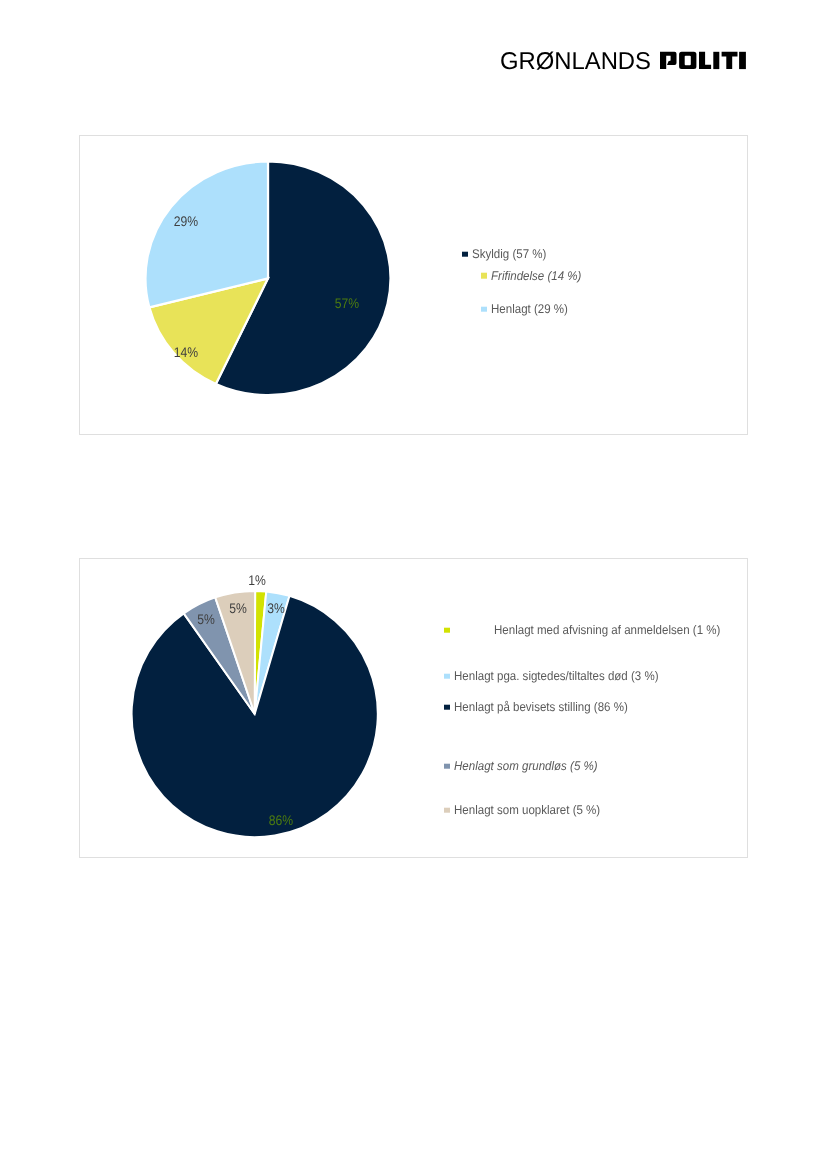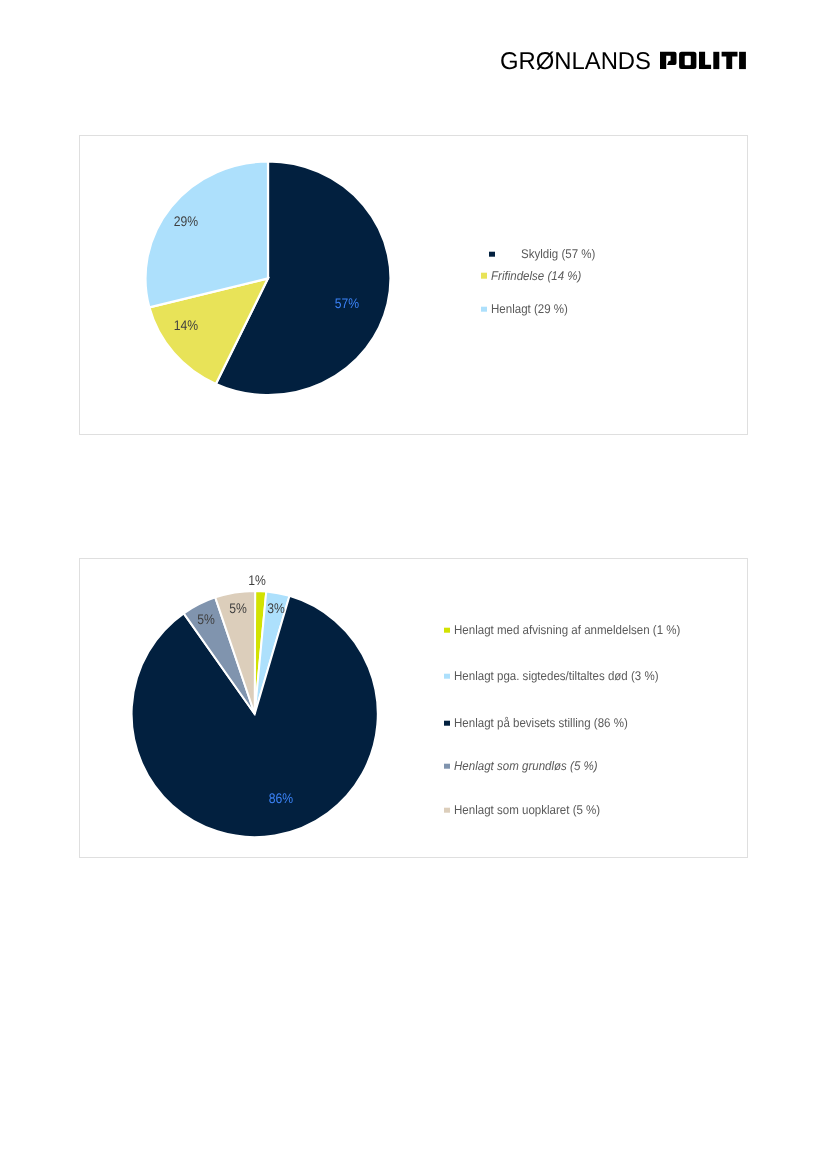--- a/index.html
+++ b/index.html
@@ -18,21 +18,21 @@
   #chart1{left:79px;top:135px;width:669px;height:300px;}
   #chart2{left:79px;top:558px;width:669px;height:300px;}
 
   .pie-svg{position:absolute;left:-1px;top:-1px;overflow:visible;}
 
   .dlabel{position:absolute;font-family:"Liberation Sans",sans-serif;
           font-size:14px;line-height:1;white-space:nowrap;
           transform:translate(-50%,-50%) translateZ(0);}
   .dlabel .sq{display:inline-block;transform:scaleX(0.87);transform-origin:center center;}
   .dlabel.dark{color:#3f3f3f;}
-  .dlabel.light{color:#3b82f6;}
+  .dlabel.light{color:#4d7c0f;}
 
   .legend{position:absolute;}
   .legend-row{position:absolute;display:flex;align-items:center;white-space:nowrap;transform:translateY(-50%) translateZ(0);}
   .lg-marker{display:inline-block;width:5.8px;height:5.1px;flex:0 0 auto;margin-right:4.2px;}
   .lg-text{font-family:"Liberation Sans",sans-serif;font-size:12.6px;
            line-height:1;color:#5a5a5a;display:inline-block;
            transform:scaleX(0.916);transform-origin:left center;}
 </style>
 </head>
 <body>
@@ -64,25 +64,25 @@
   <div class="chart-frame" id="chart1">
     <svg class="pie-svg" width="667" height="298" viewBox="79 135 667 298">
       <g stroke="#ffffff" stroke-width="2.2">
         <path d="M 268.00 278.35 L 268.00 161.50 A 122.50 116.85 0 1 1 215.84 384.08 Z" fill="#02203F"></path>
         <path d="M 268.00 278.35 L 215.84 384.08 A 122.50 116.85 0 0 1 149.35 307.41 Z" fill="#E8E358"></path>
         <path d="M 268.00 278.35 L 149.35 307.41 A 122.50 116.85 0 0 1 268.00 161.50 Z" fill="#ADE0FC"></path>
       </g>
     </svg>
 
     <div class="dlabel light" style="left:266.6px;top:166.9px;"><span class="sq">57%</span></div>
-    <div class="dlabel dark" style="left:105.9px;top:189px;"><span class="sq">14%</span></div>
+    <div class="dlabel dark" style="left:105.9px;top:216px;"><span class="sq">14%</span></div>
     <div class="dlabel dark" style="left:105.9px;top:84.7px;"><span class="sq">29%</span></div>
 
     <div class="legend">
-      <div class="legend-row" style="left:409px;top:118.4px;gap:22px;">
+      <div class="legend-row" style="left:382px;top:118.4px;">
         <span class="lg-marker" style="background-color: rgb(2, 32, 63);"></span>
         <span class="lg-text">Skyldig (57 %)</span>
       </div>
       <div class="legend-row" style="left:400.9px;top:139.7px;font-style:italic;">
         <span class="lg-marker" style="background-color: rgb(232, 227, 88);"></span>
         <span class="lg-text">Frifindelse (14 %)</span>
       </div>
       <div class="legend-row" style="left:400.9px;top:173px;">
         <span class="lg-marker" style="background-color: rgb(173, 224, 252);"></span>
         <span class="lg-text">Henlagt (29 %)</span>
@@ -96,34 +96,34 @@
         <path d="M 254.70 714.00 L 255.13 590.90 A 123.10 123.10 0 0 1 266.28 591.45 Z" fill="#D2E202"></path>
         <path d="M 254.70 714.00 L 266.28 591.45 A 123.10 123.10 0 0 1 289.46 595.91 Z" fill="#ADE0FC"></path>
         <path d="M 254.70 714.00 L 289.46 595.91 A 123.10 123.10 0 1 1 183.74 613.41 Z" fill="#02203F"></path>
         <path d="M 254.70 714.00 L 183.74 613.41 A 123.10 123.10 0 0 1 215.23 597.40 Z" fill="#8094AE"></path>
         <path d="M 254.70 714.00 L 215.23 597.40 A 123.10 123.10 0 0 1 255.13 590.90 Z" fill="#DCCEBB"></path>
       </g>
     </svg>
 
     <div class="dlabel dark" style="left:176.9px;top:20.9px;"><span class="sq">1%</span></div>
     <div class="dlabel dark" style="left:196.4px;top:49.4px;"><span class="sq">3%</span></div>
-    <div class="dlabel light" style="left:200.8px;top:239px;"><span class="sq">86%</span></div>
+    <div class="dlabel light" style="left:200.8px;top:261px;"><span class="sq">86%</span></div>
     <div class="dlabel dark" style="left:126.0px;top:60.4px;"><span class="sq">5%</span></div>
     <div class="dlabel dark" style="left:157.7px;top:48.6px;"><span class="sq">5%</span></div>
 
     <div class="legend">
-      <div class="legend-row" style="left:363.8px;top:71.35px;">
+      <div class="legend-row" style="left:363.8px;top:71.35px;gap:40px;">
         <span class="lg-marker" style="background-color: rgb(210, 226, 2);"></span>
         <span class="lg-text">Henlagt med afvisning af anmeldelsen (1 %)</span>
       </div>
       <div class="legend-row" style="left:363.8px;top:116.85px;align-items:center;">
         <span class="lg-marker" style="background-color: rgb(173, 224, 252);"></span>
         <span class="lg-text">Henlagt pga. sigtedes/tiltaltes død (3 %)</span>
       </div>
-      <div class="legend-row" style="left:363.8px;top:164px;">
+      <div class="legend-row" style="left:363.8px;top:148px;">
         <span class="lg-marker" style="background-color: rgb(2, 32, 63);"></span>
         <span class="lg-text">Henlagt på bevisets stilling (86 %)</span>
       </div>
       <div class="legend-row" style="left:363.8px;top:207.15px;font-style:italic;">
         <span class="lg-marker" style="background-color: rgb(128, 148, 174);"></span>
         <span class="lg-text">Henlagt som grundløs (5 %)</span>
       </div>
       <div class="legend-row" style="left:363.8px;top:251.35px;text-align:right;">
         <span class="lg-marker" style="background-color: rgb(220, 206, 187);"></span>
         <span class="lg-text">Henlagt som uopklaret (5 %)</span>

